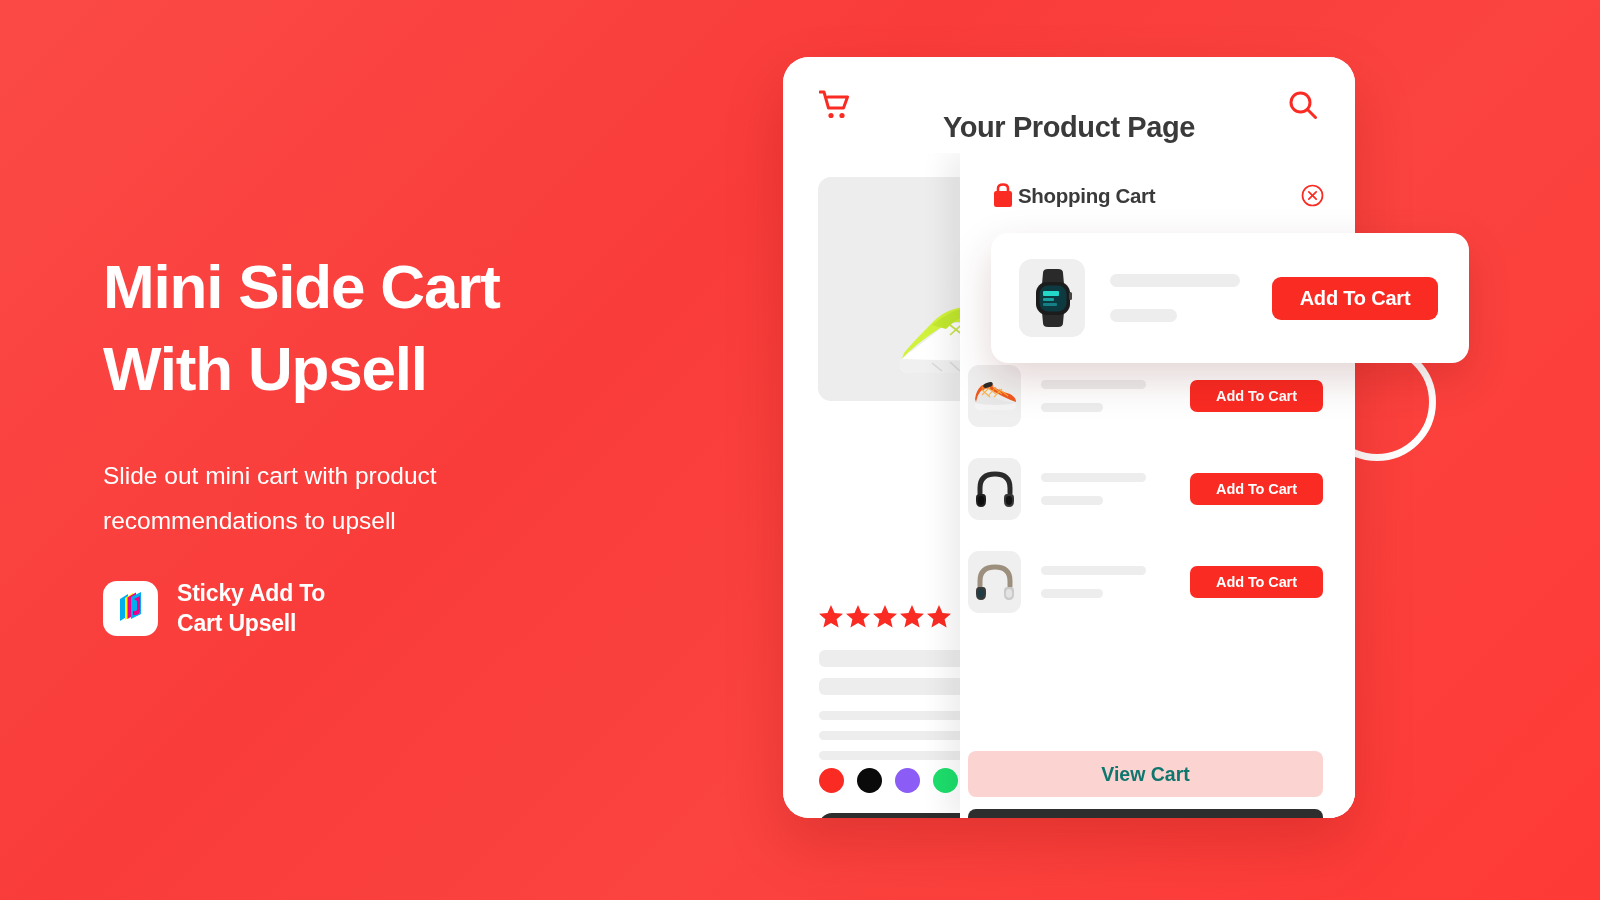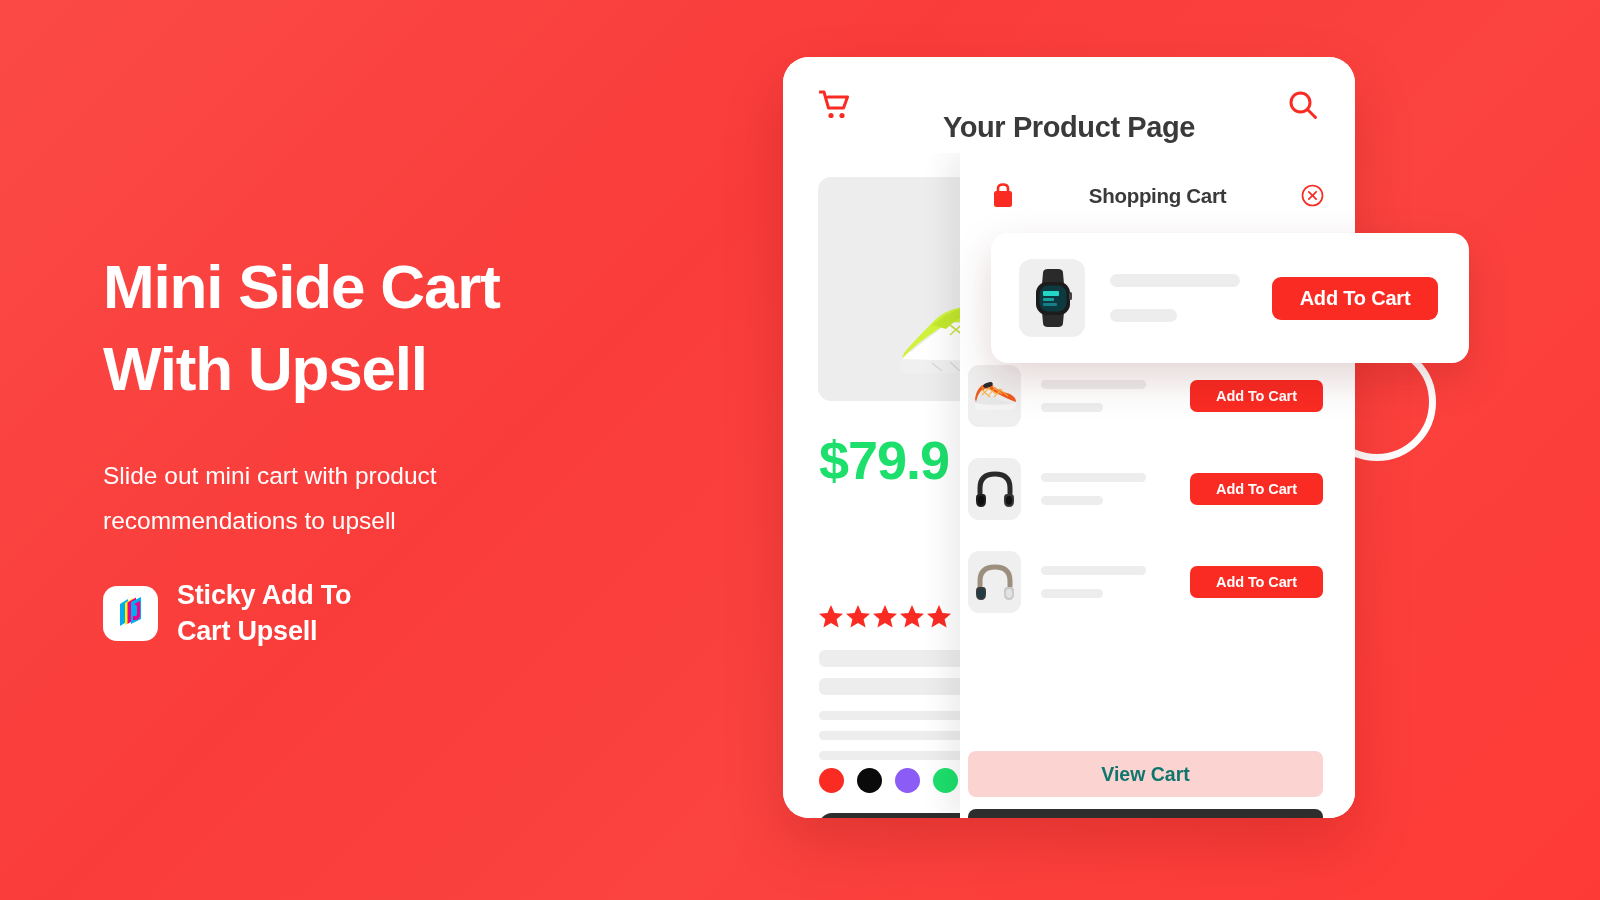--- a/index.html
+++ b/index.html
@@ -18,21 +18,21 @@
   }
   .promo-sub {
     margin-top:42px; font-size:24.5px; color:#fff; line-height:1.85;
     max-width:430px; font-weight:400;
   }
   .brand { position:absolute; left:103px; top:578px; display:flex; align-items:center; gap:19px; }
   .brand-logo {
     width:55px; height:55px; background:#fff; border-radius:14px;
     display:flex; align-items:center; justify-content:center; flex:0 0 auto;
   }
-  .brand-name { color:#fff; font-size:27px; font-weight:bold; line-height:1.32; letter-spacing:-0.2px; }
+  .brand-name { color:#fff; font-size:23px; font-weight:bold; line-height:1.32; letter-spacing:-0.2px; }
 
   
   .decor-ring {
     position:absolute; left:1318px; top:343px; width:118px; height:118px;
     border:7px solid #fff; border-radius:50%; z-index:2;
   }
 
   
   .phone {
     position:absolute; left:783px; top:57px; width:572px; height:761px;
@@ -68,21 +68,21 @@
     justify-content:center; gap:13px; color:#fff; font-size:23px; font-weight:bold;
   }
 
   
   .cart-panel {
     position:absolute; left:177px; top:96px; width:395px; height:665px;
     background:#fff; box-shadow:-14px 0 26px rgba(0,0,0,.07); z-index:5;
   }
   .cart-header { height:85px; display:flex; align-items:center; padding:0 28px; position:relative; }
   .cart-title {
-    flex:1; text-align:center; font-size:20.5px; font-weight:bold;
+    flex:1; text-align:left; font-size:20.5px; font-weight:bold;
     color:#3a3a3a; letter-spacing:-0.3px;
   }
   .cart-ic { width:30px; height:30px; display:flex; align-items:center; justify-content:center; flex:0 0 auto; }
 
   .cart-list { position:absolute; left:0; top:212px; width:395px; }
   .cart-row { display:flex; align-items:center; height:62px; margin-bottom:31px; padding:0 32px 0 8px; }
   .thumb {
     width:53px; height:62px; background:#efefef; border-radius:11px; flex:0 0 auto;
     display:flex; align-items:center; justify-content:center; overflow:hidden;
   }
@@ -209,21 +209,20 @@
               <path d="M76 77 L86 86"></path>
             <path d="M94 78 L104 86"></path>
               <path d="M112 79 L122 87"></path>
               <path d="M130 79 L140 87"></path>
             <path d="M148 79 L158 87"></path>
           </g>
         </svg>
       </div>
     </div>
 
-    <div class="price">$79.9</div>
 
     <div class="stars">
       <span><svg width="24" height="23" viewBox="0 0 24 23">
             <polygon points="12,0 15.5,8 24,8.7 17.6,14.3 19.6,22.6 12,18.1 4.4,22.6 6.4,14.3 0,8.7 8.5,8" fill="#FA2B23"></polygon>
           </svg></span>
       <span><svg width="24" height="23" viewBox="0 0 24 23">
             <polygon points="12,0 15.5,8 24,8.7 17.6,14.3 19.6,22.6 12,18.1 4.4,22.6 6.4,14.3 0,8.7 8.5,8" fill="#FA2B23"></polygon>
           </svg></span>
       <span><svg width="24" height="23" viewBox="0 0 24 23">
             <polygon points="12,0 15.5,8 24,8.7 17.6,14.3 19.6,22.6 12,18.1 4.4,22.6 6.4,14.3 0,8.7 8.5,8" fill="#FA2B23"></polygon>

